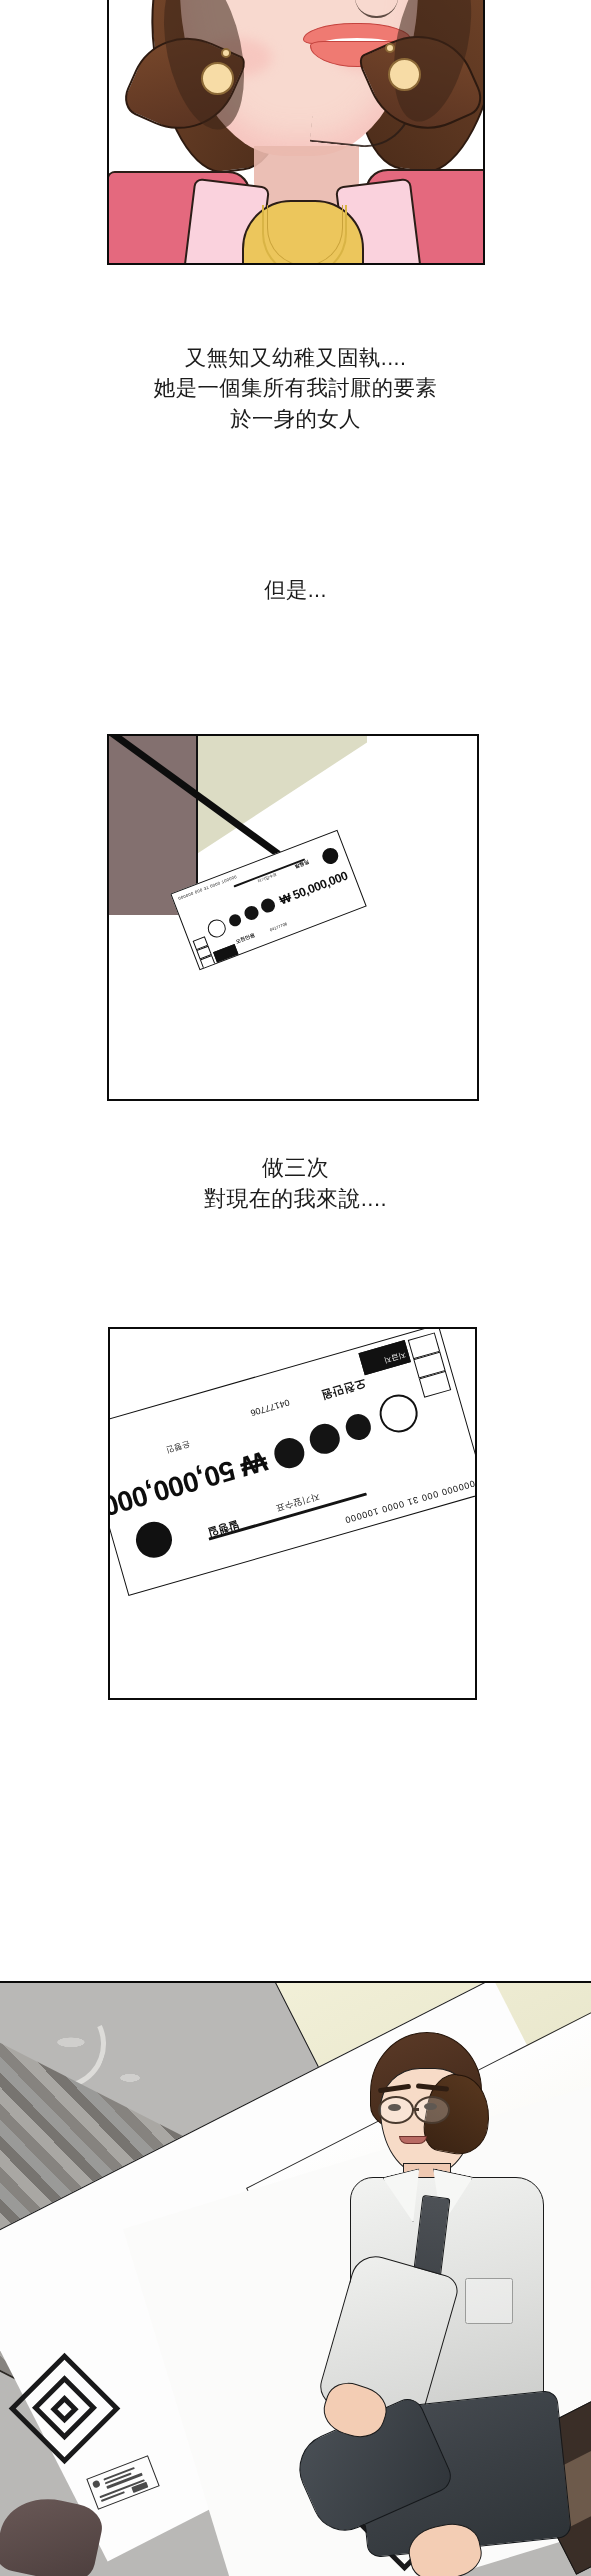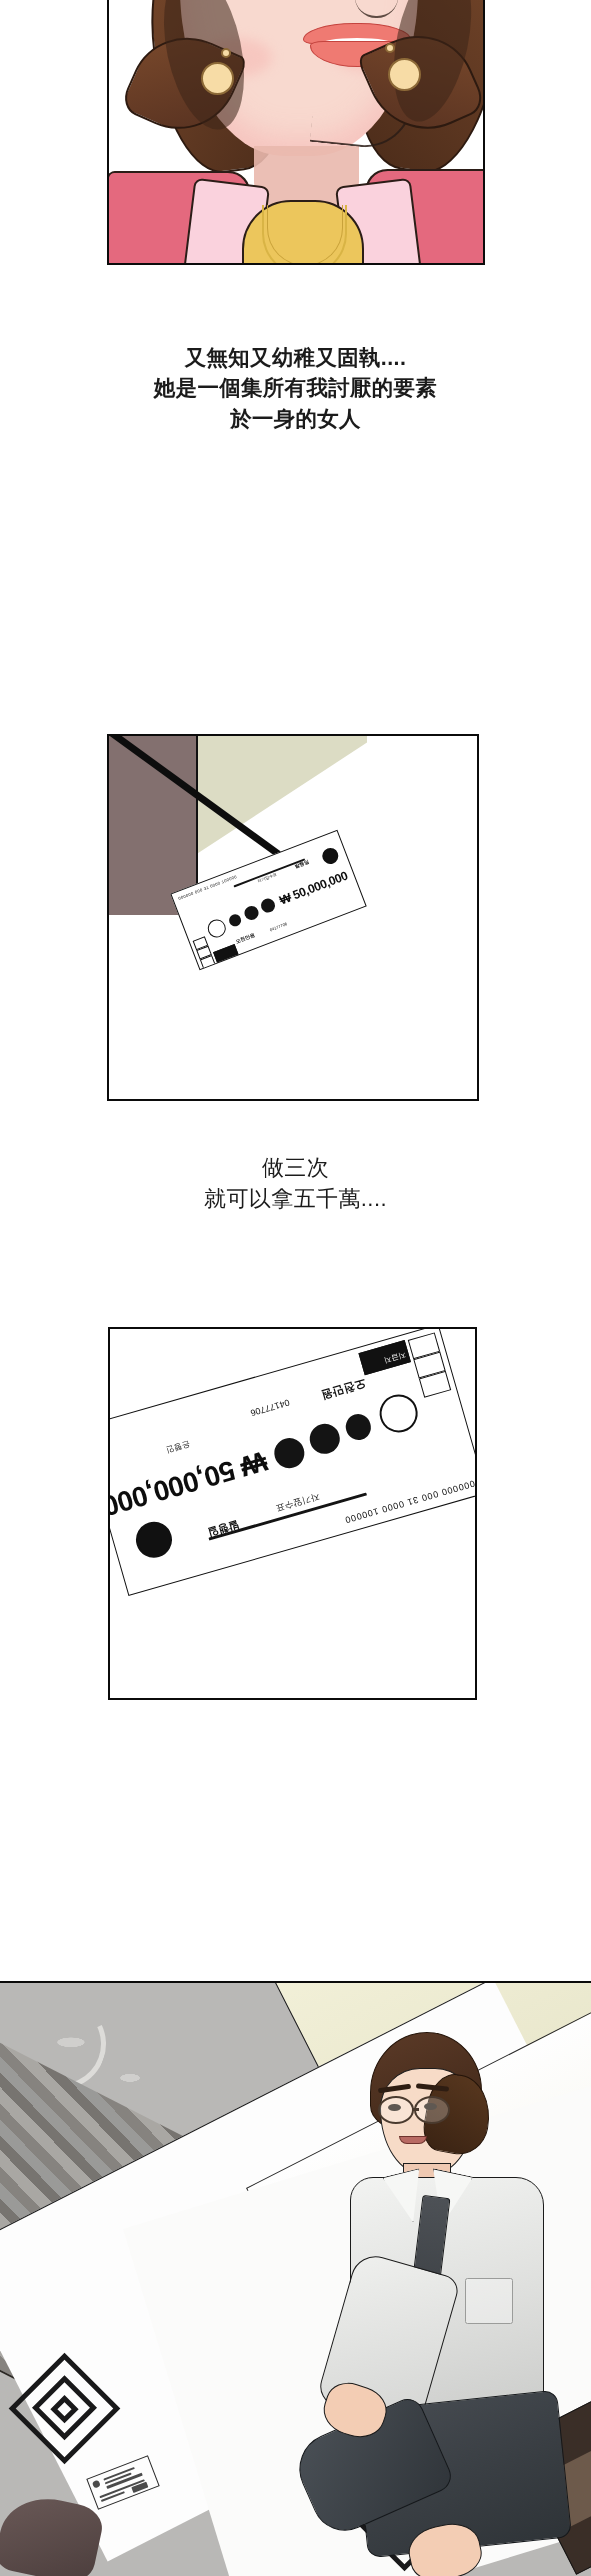--- a/index.html
+++ b/index.html
@@ -444,24 +444,25 @@
     <div class="cloth jacket-r"></div>
     <div class="cloth collar-l"></div>
     <div class="cloth collar-r"></div>
     <div class="cloth top-yellow"></div>
     <div class="necklace"></div>
     <div class="necklace2"></div>
 
     <span class="sr-only">Close-up of a woman's lower face — red lips, brown wavy hair, round gold earrings, pink jacket over yellow top with gold necklace.</span>
   </div>
 
-  <div class="caption" id="caption-1" style="top:343px;font-size:21.4px;font-weight:bold;">又無知又幼稚又固執....
+  <div class="caption" id="caption-1" style="top:343px;font-size:21.4px;">又無知又幼稚又固執....
 她是一個集所有我討厭的要素
 於一身的女人</div>
 
+  <div class="caption" id="caption-2" style="top:575px;font-size:21.4px;">但是...</div>
 
   <div class="panel panel-bordered" id="panel-check-far">
     <div class="floor-white"></div>
     <div class="wall-beige"></div>
     <div class="wall-dark"></div>
     <div class="floor-edge"></div>
 
     <div class="check" id="check-far">
       <div class="chk-small" style="left:5px;top:4.1px;font-size:4.1px;letter-spacing:0.4px;">000000 000 31 0000 100000</div>
       <div class="chk-line" style="left:61px;top:14px;width:76px;height:1.6px;"></div>
@@ -478,21 +479,21 @@
       <div class="chk-box" style="left:3.3px;top:51px;width:13px;height:10px;"></div>
       <div class="chk-box" style="left:3.3px;top:61px;width:13px;height:10px;"></div>
       <div class="chk-box" style="left:3.3px;top:71px;width:13px;height:10px;"></div>
       <div class="chk-box" style="left:18px;top:69px;width:23px;height:11.5px;background:#111;"></div>
     </div>
 
     <span class="sr-only">Wide shot of a Korean bank cashier's check lying on a white floor, with a dark wall and beige panel in the upper-left corner.</span>
   </div>
 
   <div class="caption" id="caption-3" style="top:1152px;font-size:22px;">做三次
-就可以拿五千萬....</div>
+對現在的我來說....</div>
 
   <div class="panel panel-bordered" id="panel-check-near">
     <div class="floor-white"></div>
 
     <div class="check" id="check-near">
       <div class="chk-small" style="left:8.2px;top:6.6px;font-size:9px;letter-spacing:0.8px;">000000 000 31 0000 100000</div>
       <div class="chk-line" style="left:115px;top:30px;width:164px;height:3.3px;"></div>
       <div class="chk-small" style="left:161px;top:36px;font-size:9px;">자기앞수표</div>
       <div class="chk-small" style="left:246px;top:31px;font-size:10.7px;font-weight:700;">발행일</div>
       <div class="chk-seal-open" style="left:314px;top:28px;width:36px;height:36px;background:#111;"></div>

